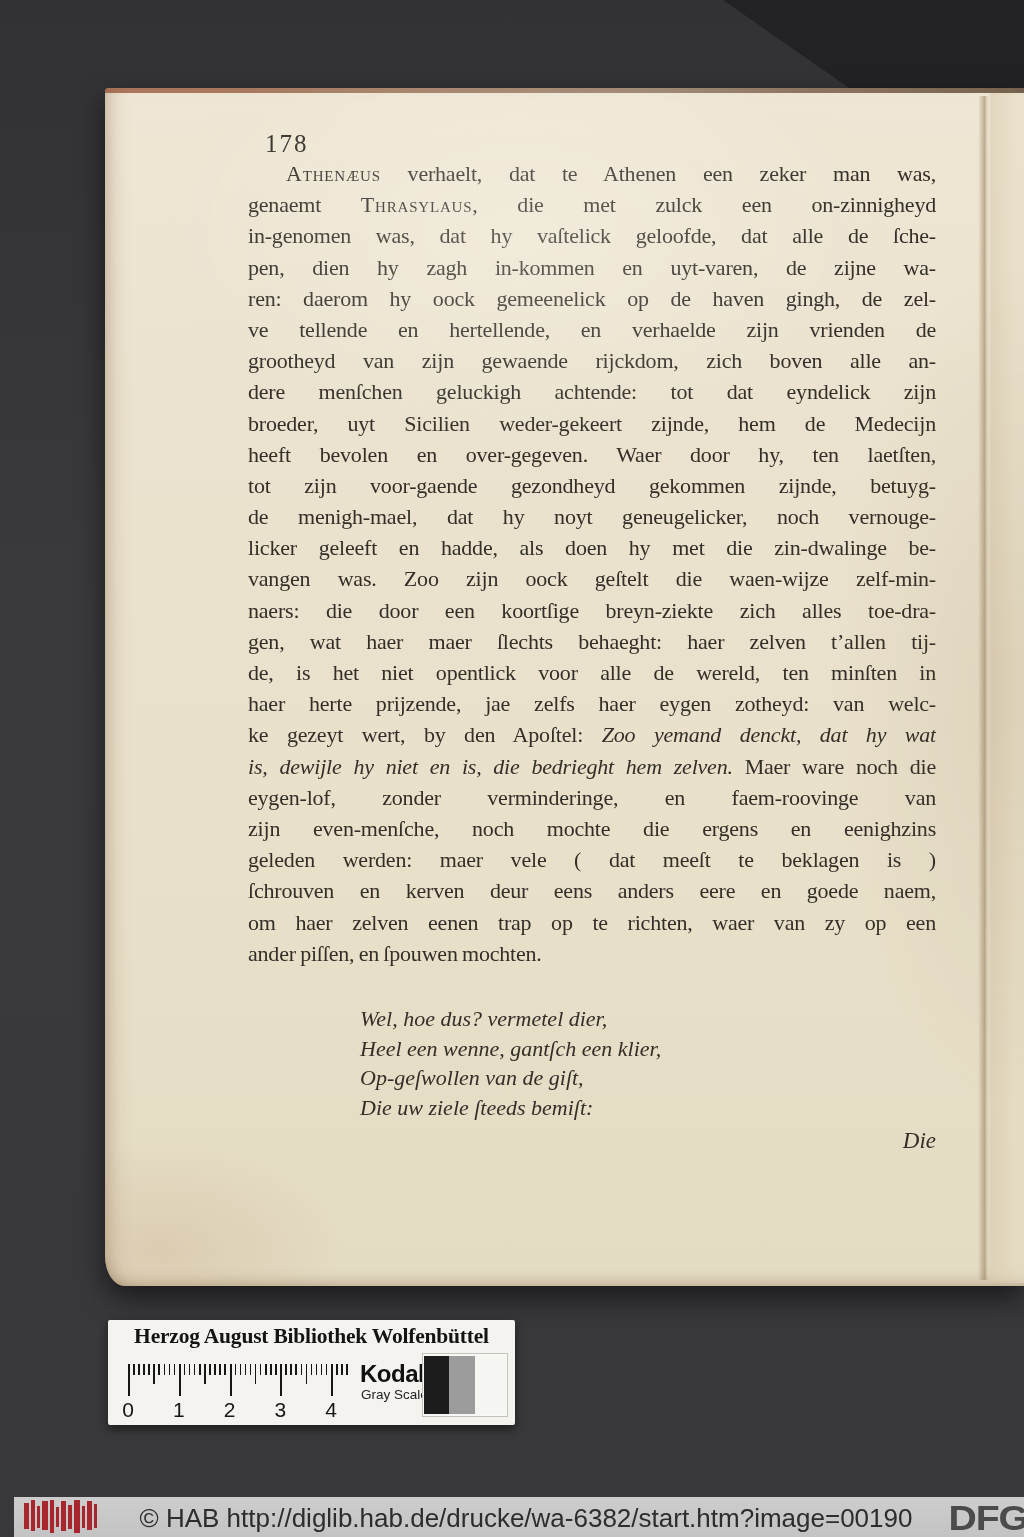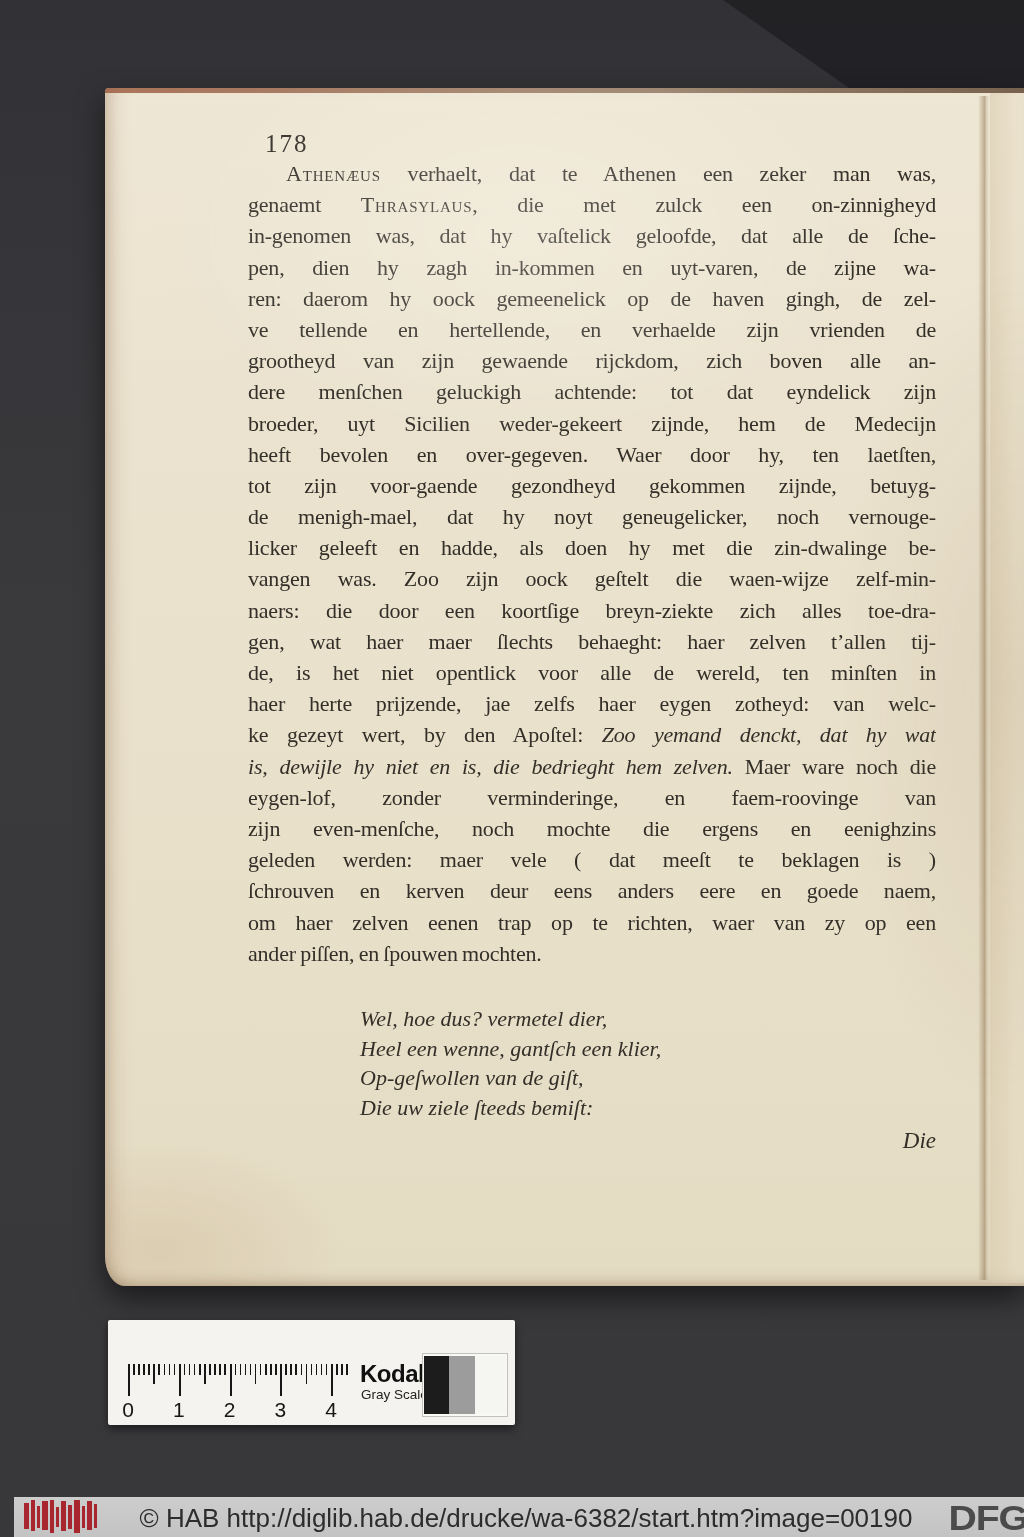--- a/index.html
+++ b/index.html
@@ -153,20 +153,21 @@
   <div class="verse">
       <div class="verse-line">Wel, hoe dus? vermetel dier,</div>
       <div class="verse-line">Heel een wenne, gantſch een klier,</div>
       <div class="verse-line">Op-geſwollen van de giſt,</div>
       <div class="verse-line">Die uw ziele ſteeds bemiſt:</div>
     </div>
   <div class="catchword">Die</div>
 </div>
 
 <div class="ruler-card">
+  <div class="card-title">Herzog August Bibliothek Wolfenbüttel</div>
   <div class="ruler">
       <div class="tick" style="left: 0px; width: 2px; height: 32px;"></div>
       <div class="tick" style="left: 5.08px; width: 1.5px; height: 11px;"></div>
       <div class="tick" style="left: 10.15px; width: 1.5px; height: 11px;"></div>
       <div class="tick" style="left: 15.23px; width: 1.5px; height: 11px;"></div>
       <div class="tick" style="left: 20.3px; width: 1.5px; height: 11px;"></div>
       <div class="tick" style="left: 25.38px; width: 1.5px; height: 20px;"></div>
       <div class="tick" style="left: 30.45px; width: 1.5px; height: 11px;"></div>
       <div class="tick" style="left: 35.52px; width: 1.5px; height: 11px;"></div>
       <div class="tick" style="left: 40.6px; width: 1.5px; height: 11px;"></div>

